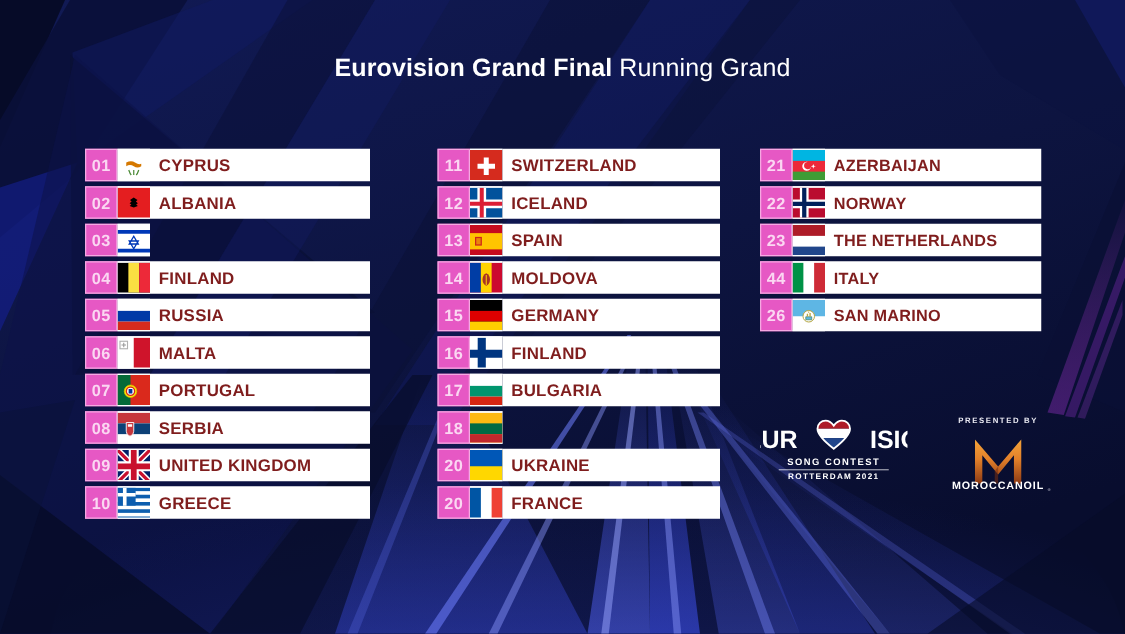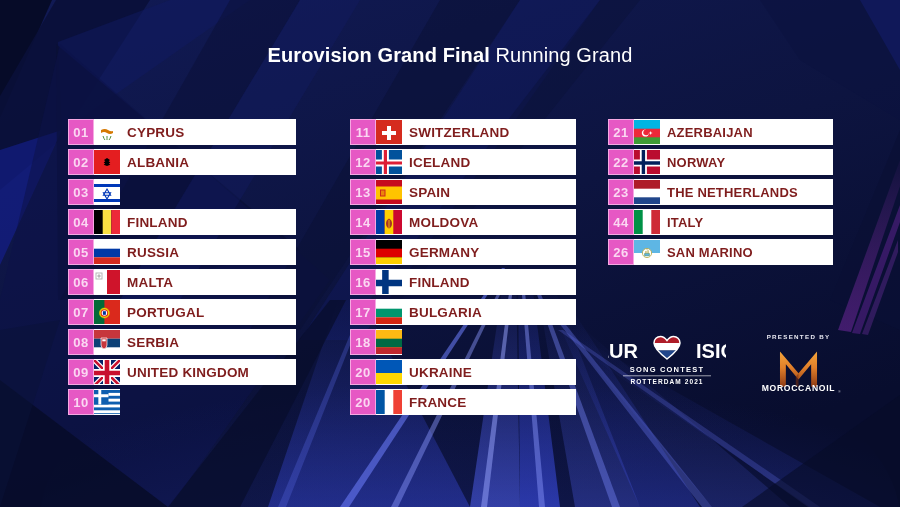--- a/index.html
+++ b/index.html
@@ -266,20 +266,21 @@
       <rect y="0" width="26" height="2.9"></rect>
       <rect y="5.8" width="26" height="2.9"></rect>
       <rect y="11.6" width="26" height="2.9"></rect>
       <rect y="17.4" width="26" height="2.9"></rect>
       <rect y="23.2" width="26" height="2.8"></rect>
     </g>
     <rect width="14.5" height="14.5" fill="#0d5eaf"></rect>
     <path d="M5.8 0 v14.5 M0 5.8 h14.5" stroke="#fff" stroke-width="2.9"></path>
         </svg>
       </div>
+      <div class="cname">GREECE</div>
     </div>
   </div>
 <div class="col" id="col2">
     <div class="row">
       <div class="num">11</div>
       <div class="flagbox">
         <svg viewBox="0 0 26 26" preserveAspectRatio="none" aria-hidden="true">
           <rect width="26" height="26" fill="#d52b1e"></rect>
     <path d="M11 6 h4 v5 h5 v4 h-5 v5 h-4 v-5 h-5 v-4 h5z" fill="#fff"></path>
         </svg>

